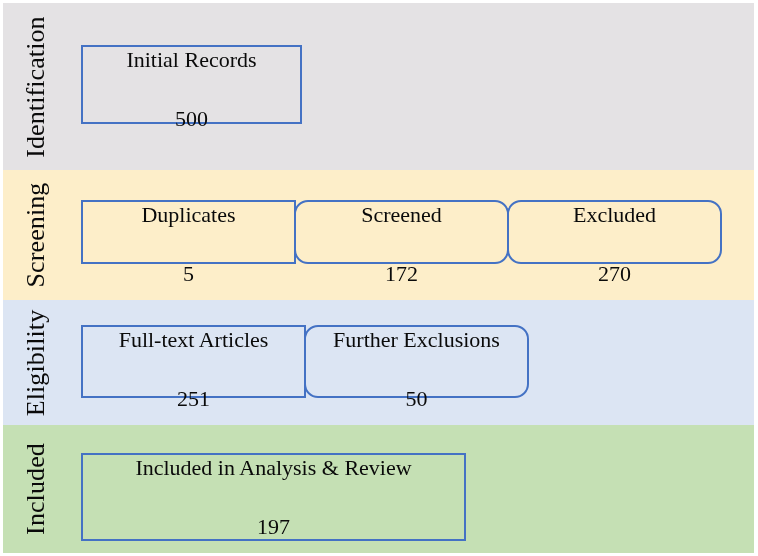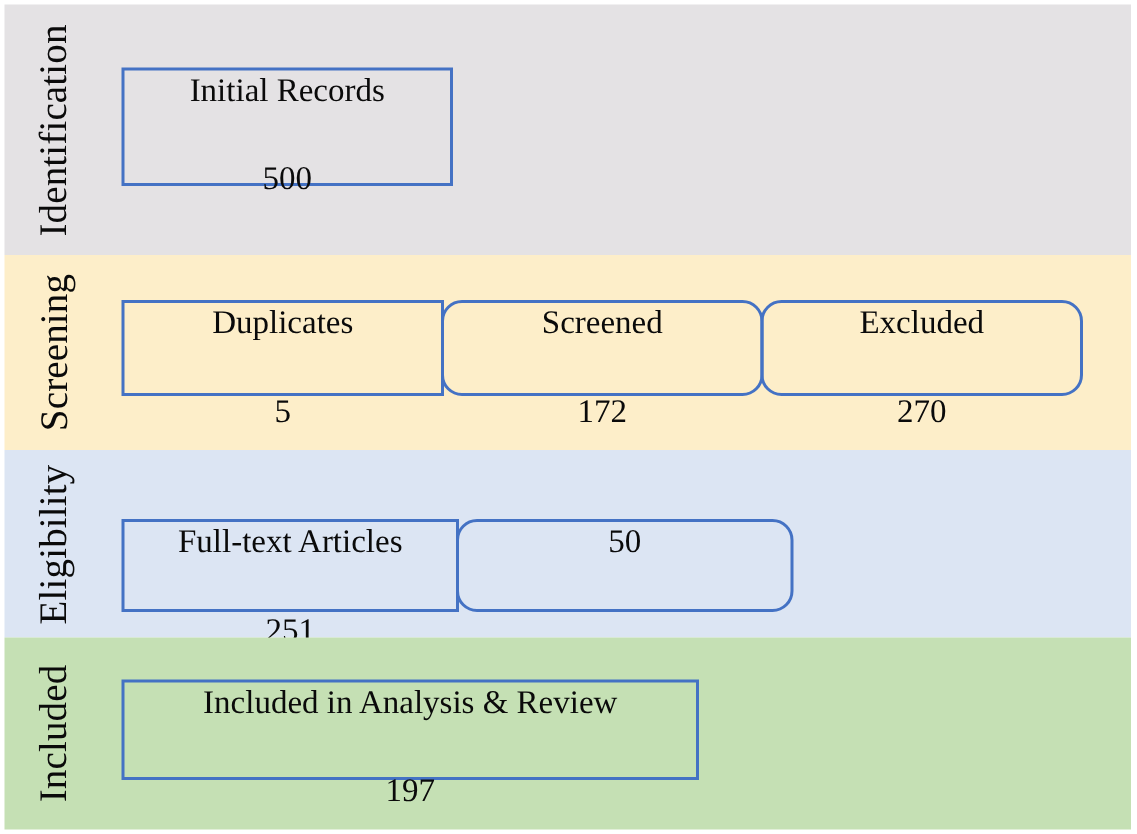--- a/index.html
+++ b/index.html
@@ -82,22 +82,22 @@
   .flow-box .box-count {
     display: block;
     text-align: center;
     line-height: 1.18;
     font-size: 22px;
     white-space: nowrap;
   }
 
   .box-identification { width: 221px; height: 79px; }
   .box-screening      { width: 215px; height: 64px; }
-  .box-eligibility    { width: 225px; height: 62px; margin-top: 21px; }
-  .box-included       { width: 385px; height: 67px; }
+  .box-eligibility    { width: 225px; height: 73px; }
+  .box-included       { width: 385px; height: 88px; }
 </style>
 </head>
 <body>
 
 <div id="diagram">
 
   <div class="band band-identification">
     <div class="band-label">
       <span>Identification</span>
     </div>
@@ -133,20 +133,21 @@
     <div class="band-label">
       <span>Eligibility</span>
     </div>
   </div>
   <div class="box-row row-eligibility">
     <div class="flow-box box-eligibility">
       <span class="box-label">Full-text Articles</span>
       <span class="box-count">251</span>
     </div>
     <div class="flow-box box-eligibility">
+      <span class="box-label">Further Exclusions</span>
       <span class="box-count">50</span>
     </div>
   </div>
 
   <div class="band band-included">
     <div class="band-label">
       <span>Included</span>
     </div>
   </div>
   <div class="box-row row-included">

